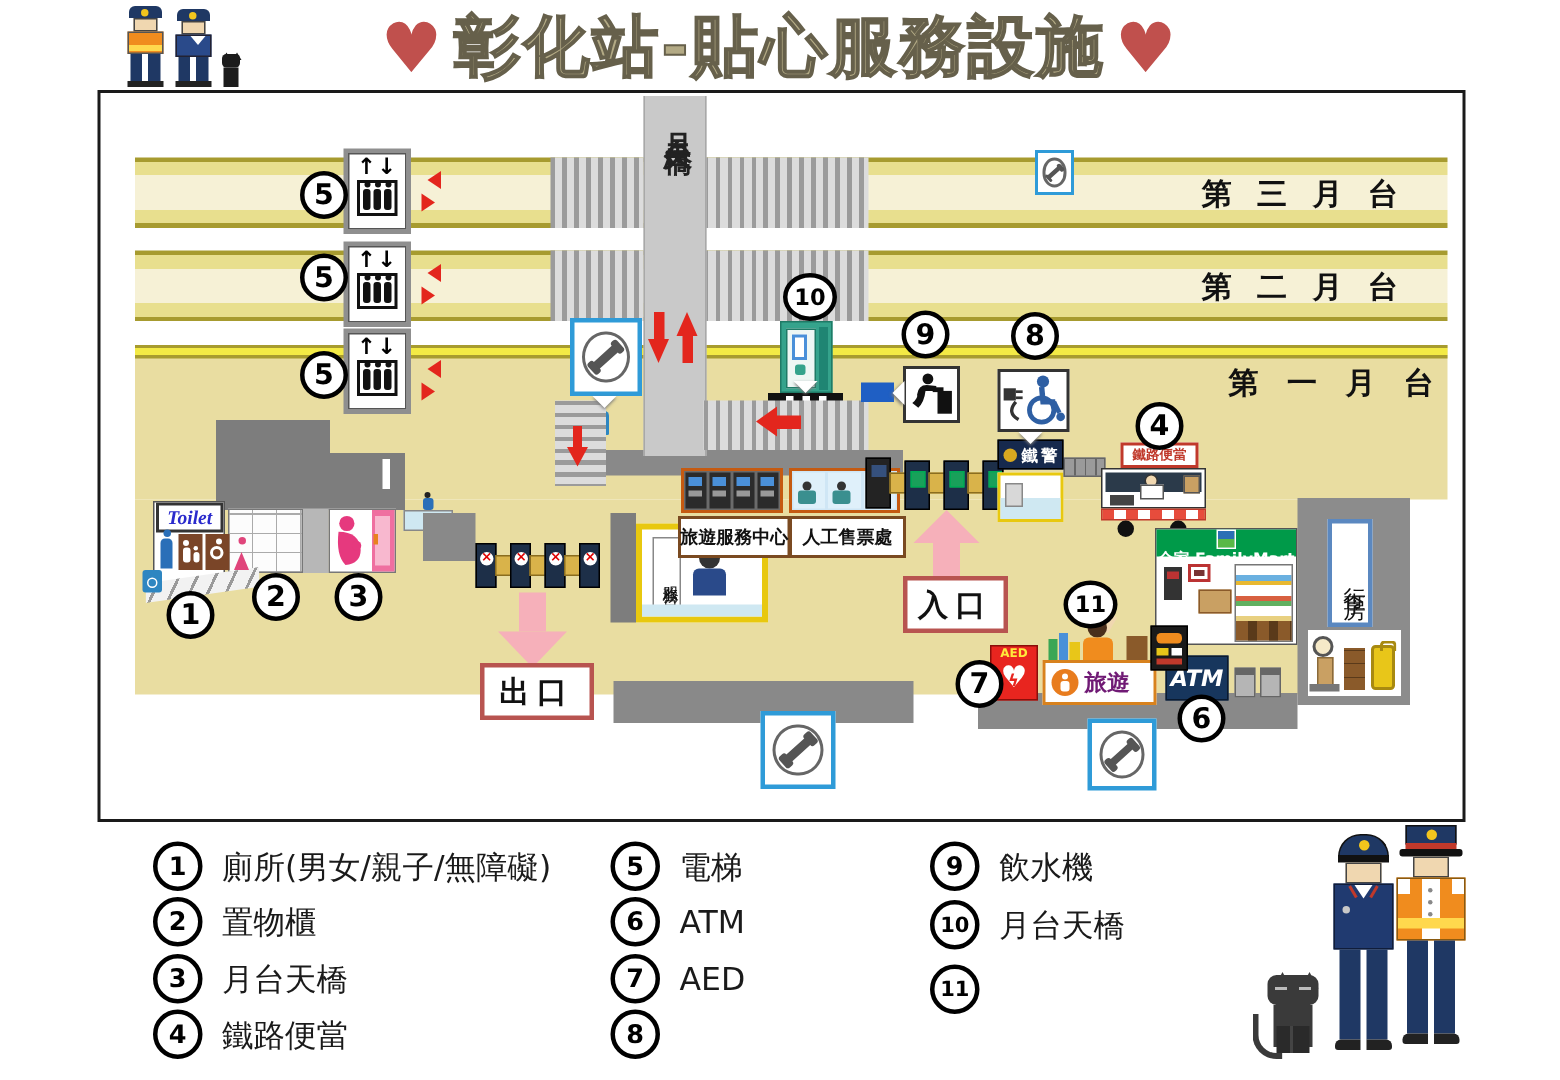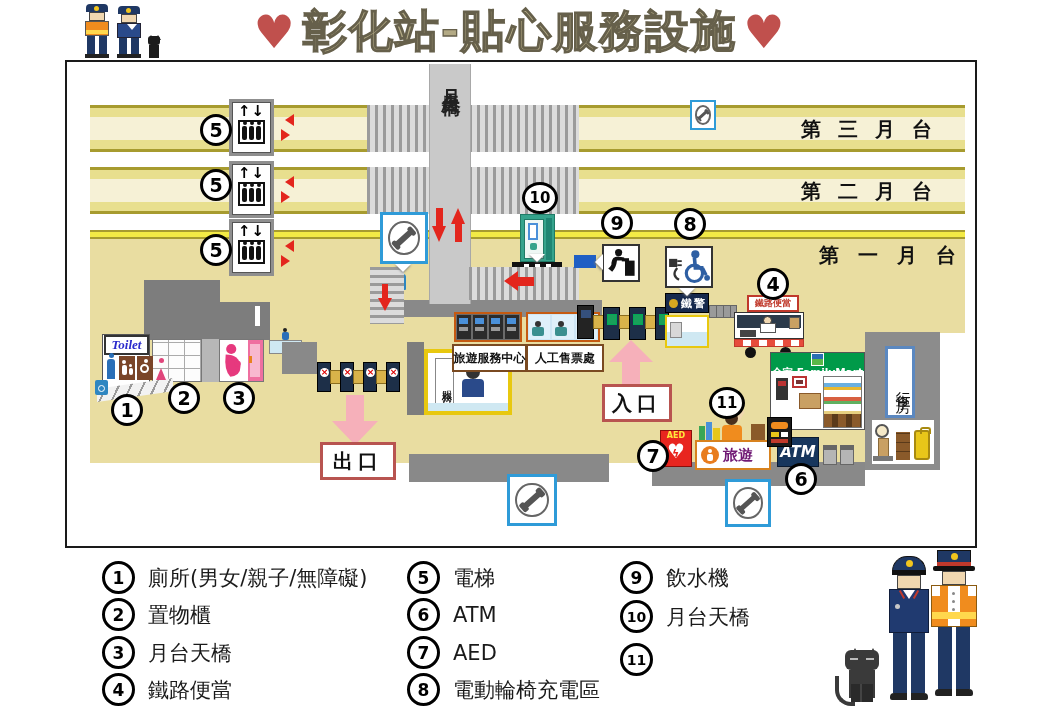--- a/index.html
+++ b/index.html
@@ -533,21 +533,20 @@
   <div class="a lrow" style="left:407px;top:598px;">
     <div class="lbadge">6</div>
       <div class="ltext">ATM</div>
   </div>
   <div class="a lrow" style="left:407px;top:636px;">
     <div class="lbadge">7</div>
       <div class="ltext">AED</div>
   </div>
   <div class="a lrow" style="left:407px;top:673px;">
     <div class="lbadge">8</div>
-      <div class="ltext">電動輪椅充電區</div>
   </div>
 
   <div class="a lrow" style="left:620px;top:561px;">
     <div class="lbadge">9</div>
       <div class="ltext">飲水機</div>
   </div>
   <div class="a lrow" style="left:620px;top:600px;">
     <div class="lbadge w2">10</div>
       <div class="ltext">月台天橋</div>
   </div>

